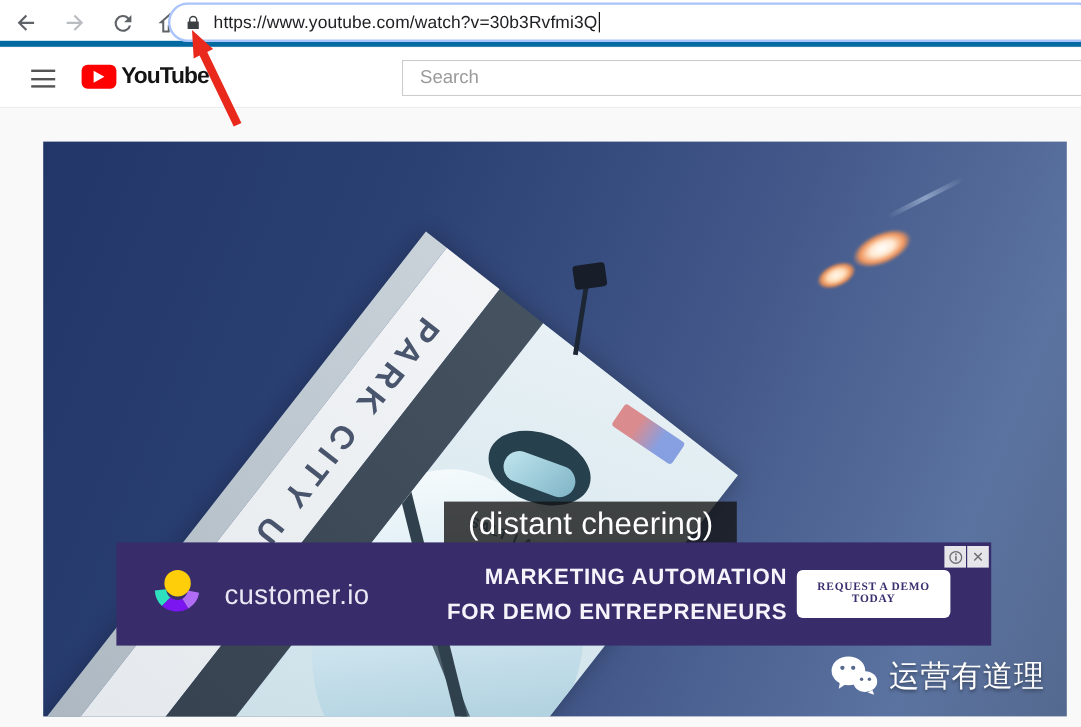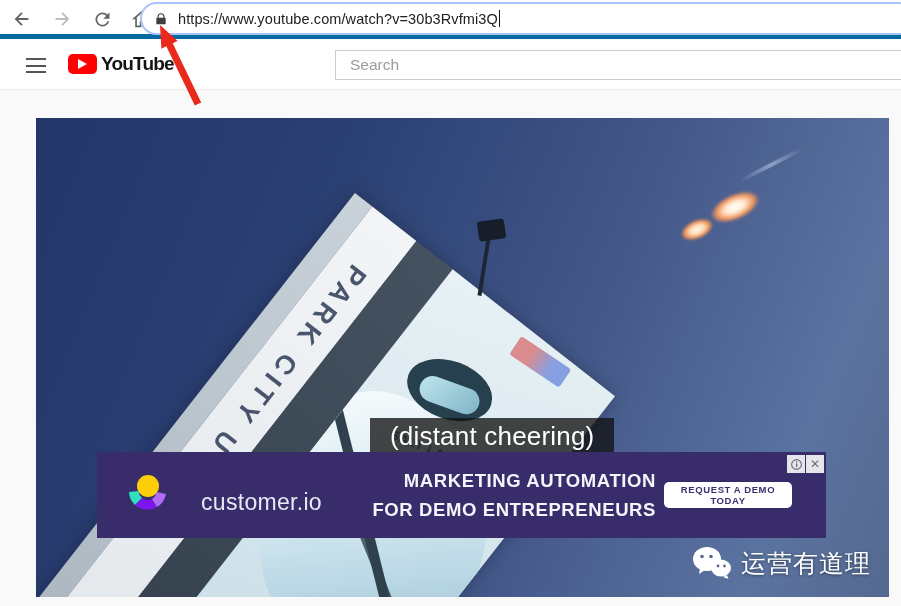--- a/index.html
+++ b/index.html
@@ -59,25 +59,25 @@
   
   .lamp-head { position:absolute; left:442px; top:102px; width:27px; height:20px; background:#171e2a; border-radius:3px; transform:rotate(-8deg); }
   .lamp-pole { position:absolute; left:446px; top:120px; width:4px; height:58px; background:#1d2633; transform:rotate(9deg); }
 
   
   .caption { position:absolute; left:334px; top:300px; padding:3px 20px 4px; background:rgba(18,18,18,.78);
              color:#ffffff; font-size:26px; letter-spacing:.2px; }
 
   
   .ad { position:absolute; left:61px; top:334px; width:729px; height:86px; background:#382d6a; display:flex; align-items:center; }
-  .ad-brand { display:flex; align-items:flex-end; gap:28px; margin-left:26px; }
+  .ad-brand { display:flex; align-items:center; gap:14px; margin-left:26px; }
   .brand-name { font-size:23px; font-weight:500; color:#eae8f5; letter-spacing:.3px; }
   .ad-headline { flex:1; text-align:right; color:#f6f4fb; font-weight:bold; font-size:18.5px; letter-spacing:.6px; line-height:29px; padding-right:8px; }
-  .ad-cta { margin-right:34px; background:#ffffff; border:none; border-radius:5px; width:128px; height:26px;
-            font-family:Liberation Sans, sans-serif; font-size:9.5px; font-weight:bold; color:#3b2e6f; letter-spacing:.6px; cursor:pointer; }
+  .ad-cta { margin-right:34px; background:#ffffff; border:none; border-radius:5px; width:128px; height:40px;
+            font-family:Liberation Serif, serif; font-size:9.5px; font-weight:bold; color:#3b2e6f; letter-spacing:.6px; cursor:pointer; }
   .ad-ctrl { position:absolute; right:2px; top:3px; display:flex; gap:1px; }
   .ad-ctrl .ctrl { width:18px; height:18px; background:#e6e6ea; color:#6d6d72; display:flex; align-items:center; justify-content:center; font-size:12px; cursor:pointer; }
 
   
   .watermark { position:absolute; right:18px; bottom:17px; display:flex; align-items:flex-end; gap:9px;
                color:#ffffff; font-size:25px; letter-spacing:1px; text-shadow:0 1px 3px rgba(0,0,0,.45); }
 
   
   .anno { position:absolute; left:0; top:0; width:901px; height:606px; pointer-events:none; z-index:50; }
 </style>

